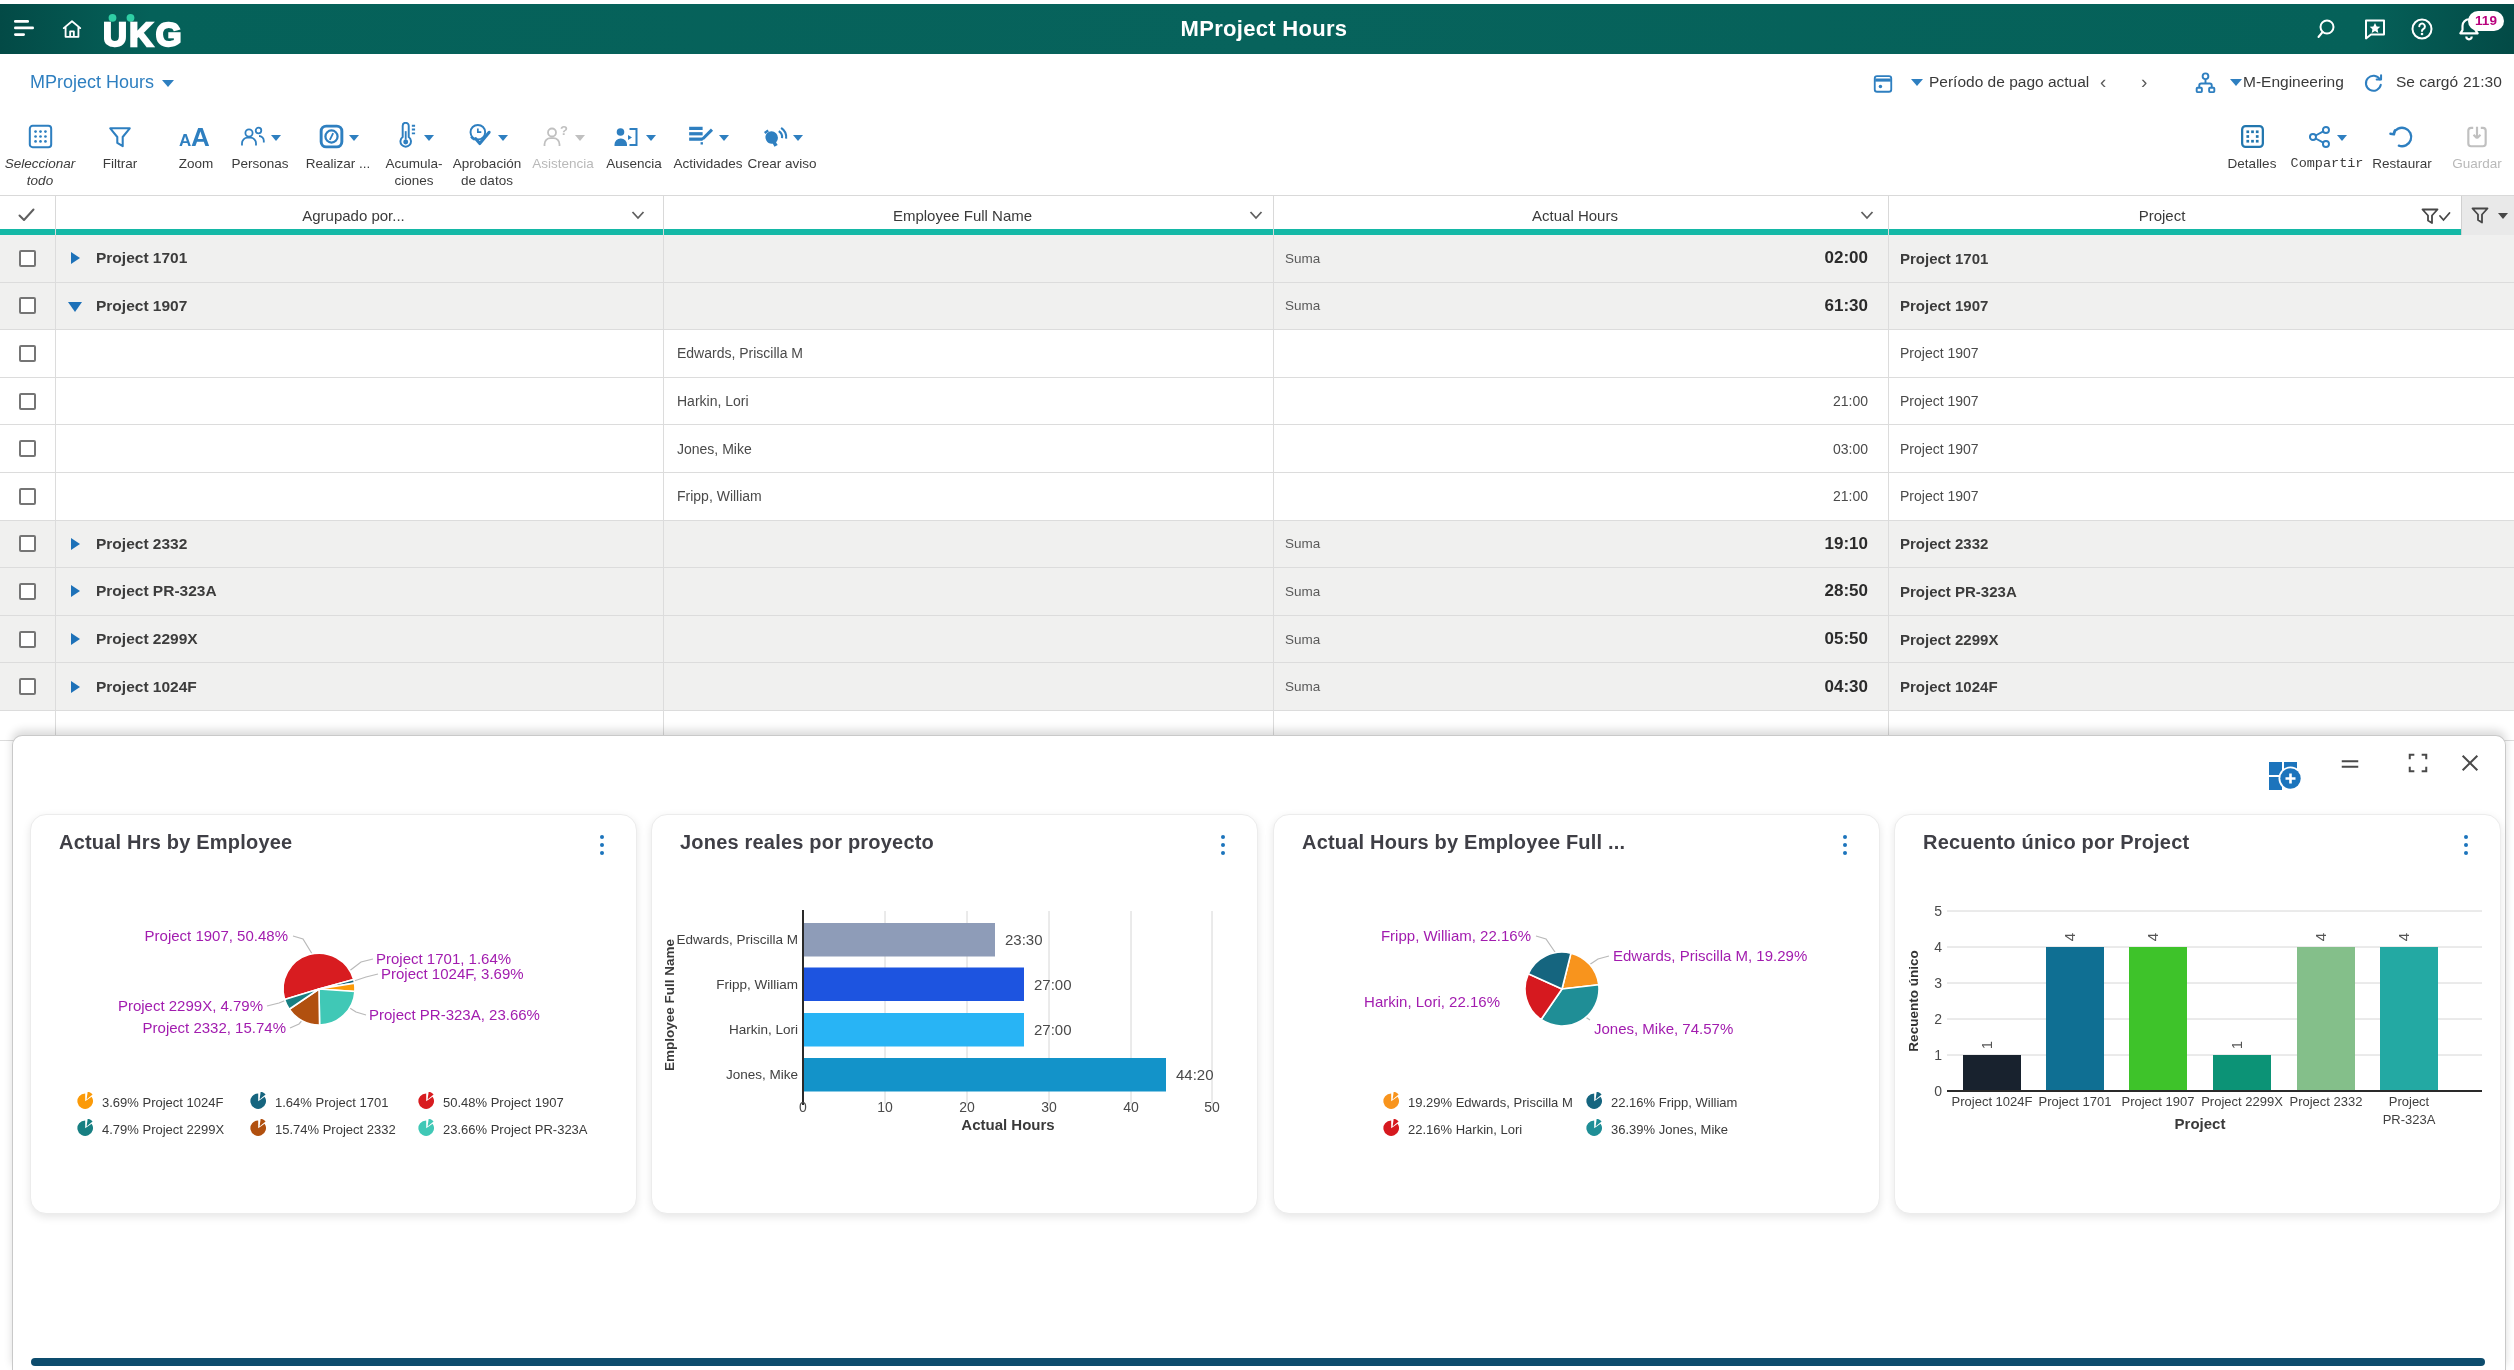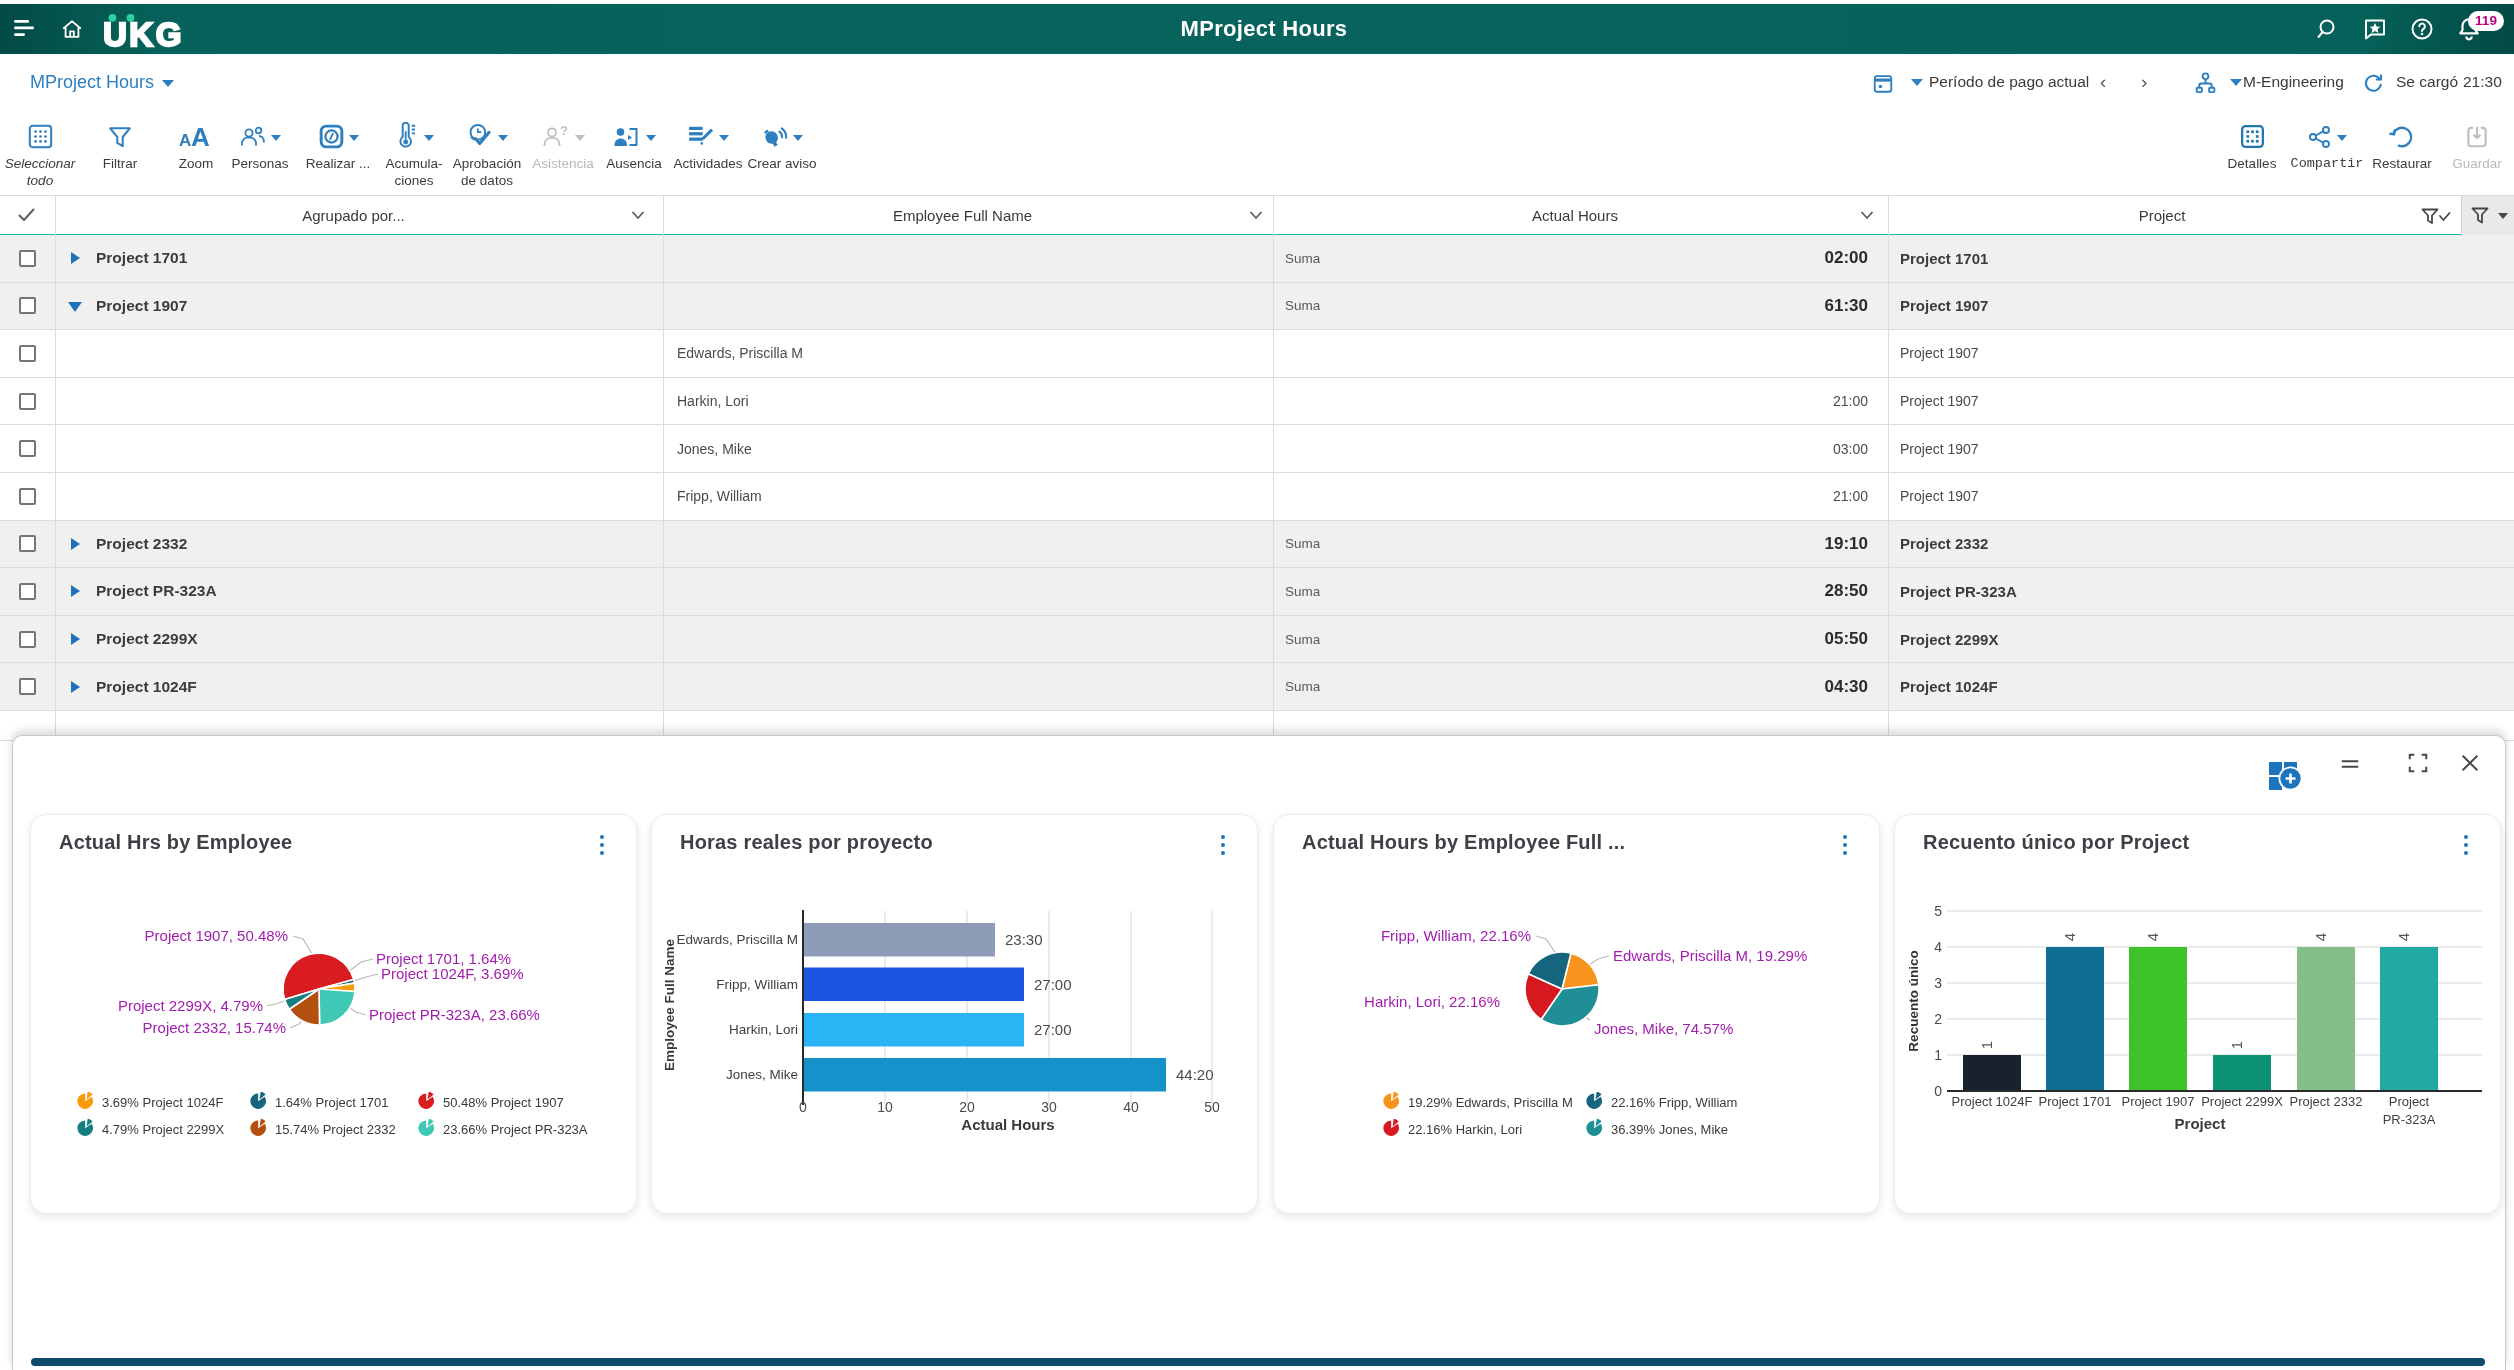--- a/index.html
+++ b/index.html
@@ -29,21 +29,21 @@
 .tb { position:absolute; top:8px; text-align:center; }
 .tb .ic { height:32px; display:flex; align-items:flex-end; justify-content:center; }
 .tb .lbl { margin-top:5px; font-size:13.5px; color:#3c3c3c; line-height:17px; }
 .tb.dis .lbl { color:#b9b9b9; }
 .tcaret { display:inline-block; width:0; height:0; border-left:5.5px solid transparent;
   border-right:5.5px solid transparent; border-top:6.5px solid #2e7fc0; margin-left:4px; margin-bottom:9px; }
 .tb.dis .tcaret { border-top-color:#c0c0c0; }
 
 
 #grid { position:absolute; top:195px; left:0; width:2514px; }
-.hdr { position:absolute; top:0; height:40px; background:#fff; border-bottom:1px solid #14b8a6;
+.hdr { position:absolute; top:0; height:40px; background:#fff; border-bottom:6px solid #14b8a6;
   border-top:1px solid #d9d9d9; }
 .hcell { position:absolute; top:0; height:40px; line-height:39px; font-size:15px; color:#3a3a3a;
   text-align:center; border-left:1px solid #d9d9d9; padding-right:12px; }
 .row { position:absolute; left:0; width:2514px; height:47.6px; border-bottom:1px solid #dcdcdc; }
 .grp { background:#f0f0ef; }
 .cell { position:absolute; top:0; height:100%; border-left:1px solid #dcdcdc; }
 .cb { position:absolute; left:19px; top:50%; margin-top:-8.5px; width:17px; height:17px;
   border:2px solid #757575; border-radius:2px; background:#fff; }
 .tri-r { width:0; height:0; border-top:6px solid transparent; border-bottom:6px solid transparent;
   border-left:9px solid #1d71b8; position:absolute; left:15px; top:50%; margin-top:-6px; }
@@ -563,21 +563,21 @@
     <div class="leg" style="left:219px;top:304px;"><svg width="18" height="18" viewBox="0 0 18 18" fill="#b1500f">
             <path d="M8.2 9.2 L14.59 4.73 A7.8 7.8 0 1 1 8.20 1.40 Z"></path>
             <path d="M9.6 7.4 L10.69 -0.32 A7.8 7.8 0 0 1 15.58 2.39 Z"></path>
           </svg>15.74% Project 2332</div>
     <div class="leg" style="left:387px;top:304px;"><svg width="18" height="18" viewBox="0 0 18 18" fill="#40c8b6">
             <path d="M8.2 9.2 L14.59 4.73 A7.8 7.8 0 1 1 8.20 1.40 Z"></path>
             <path d="M9.6 7.4 L10.69 -0.32 A7.8 7.8 0 0 1 15.58 2.39 Z"></path>
           </svg>23.66% Project PR-323A</div>
   </div>
   <div class="card" style="left:638px;">
-    <div class="ctitle">Horas reales por proyecto</div>
+    <div class="ctitle">Jones reales por proyecto</div>
     <div class="kebab">
           <div></div>
           <div></div>
           <div></div>
         </div>
     <svg class="abs" style="left:0;top:0;" width="607" height="400" viewBox="0 0 607 400">
       <g stroke="#d6d6d6" stroke-width="1">
         <line x1="233" y1="96" x2="233" y2="289"></line>
         <line x1="315" y1="96" x2="315" y2="289"></line>
         <line x1="397" y1="96" x2="397" y2="289"></line>

